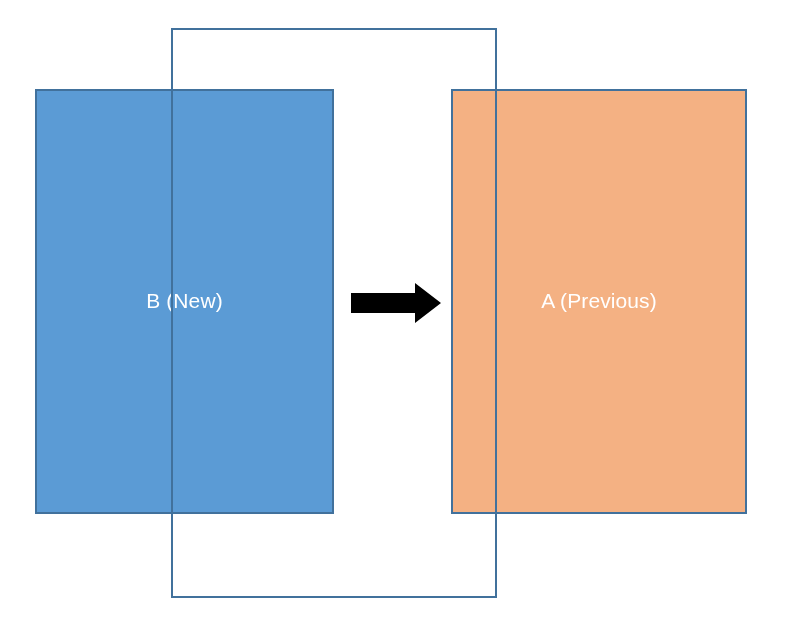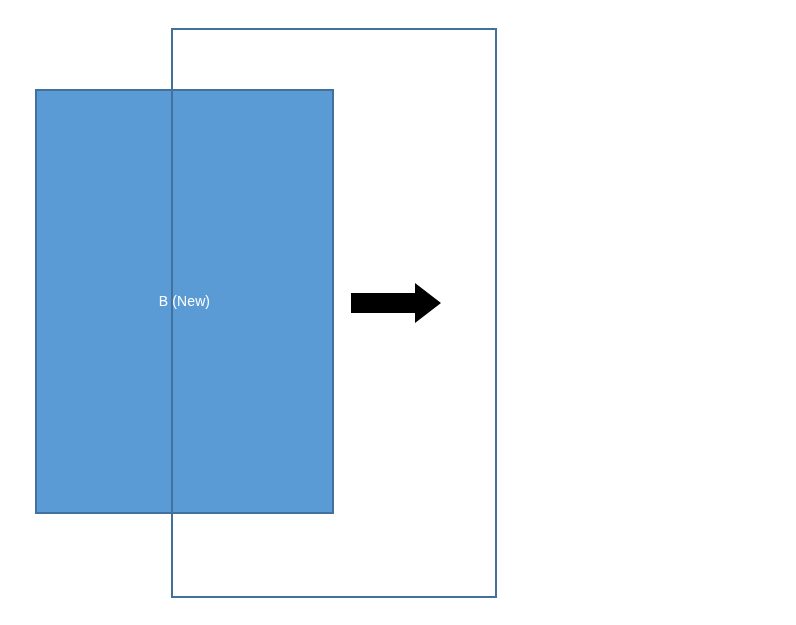--- a/index.html
+++ b/index.html
@@ -29,21 +29,21 @@
   
   .shape-rect {
     position: absolute;
     box-sizing: border-box;
     border-style: solid;
     display: flex;
     align-items: center;
     justify-content: center;
   }
   .shape-label {
-    font-size: 14px;
+    font-size: 21px;
     line-height: 1.15;
     font-weight: 400;
     letter-spacing: 0.1px;
     white-space: nowrap;
     text-align: center;
     user-select: none;
   }
   
   .arrow {
     position: absolute;
@@ -56,20 +56,23 @@
 </style>
 </head>
 <body>
 
 <div id="canvas" style="width: 796px; height: 625px; background: rgb(255, 255, 255);">
 
   <div class="shape-rect layer-shape" id="shape-b" style="left: 35px; top: 89px; width: 299px; height: 425px; border-width: 2px; border-color: rgb(65, 113, 156); background: rgb(91, 155, 213);">
     <span class="shape-label" style="color: rgb(255, 255, 255);">B (New)</span>
   </div>
 
+  <div class="shape-rect layer-shape" id="shape-a" style="left: 451px; top: 89px; width: 296px; height: 425px; border-width: 2px; border-color: rgb(65, 113, 156); background: rgb(244, 177, 131);">
+    <span class="shape-label" style="color: rgb(255, 255, 255);">A (Previous)</span>
+  </div>
 
   <div class="outline-rect layer-outline" id="outline-frame" style="left: 171px; top: 28px; width: 326px; height: 570px; border-width: 2px; border-color: rgb(65, 113, 156);"></div>
 
   <svg class="arrow layer-arrow" id="arrow-svg" viewBox="0 0 90 40" preserveAspectRatio="none" xmlns="http://www.w3.org/2000/svg" style="left: 351px; top: 283px; width: 90px; height: 40px;">
     <polygon id="arrow-poly" points="0,10 64,10 64,0 90,20 64,40 64,30 0,30" fill="#000000"></polygon>
   </svg>
 
 </div>
 
 </body></html>

